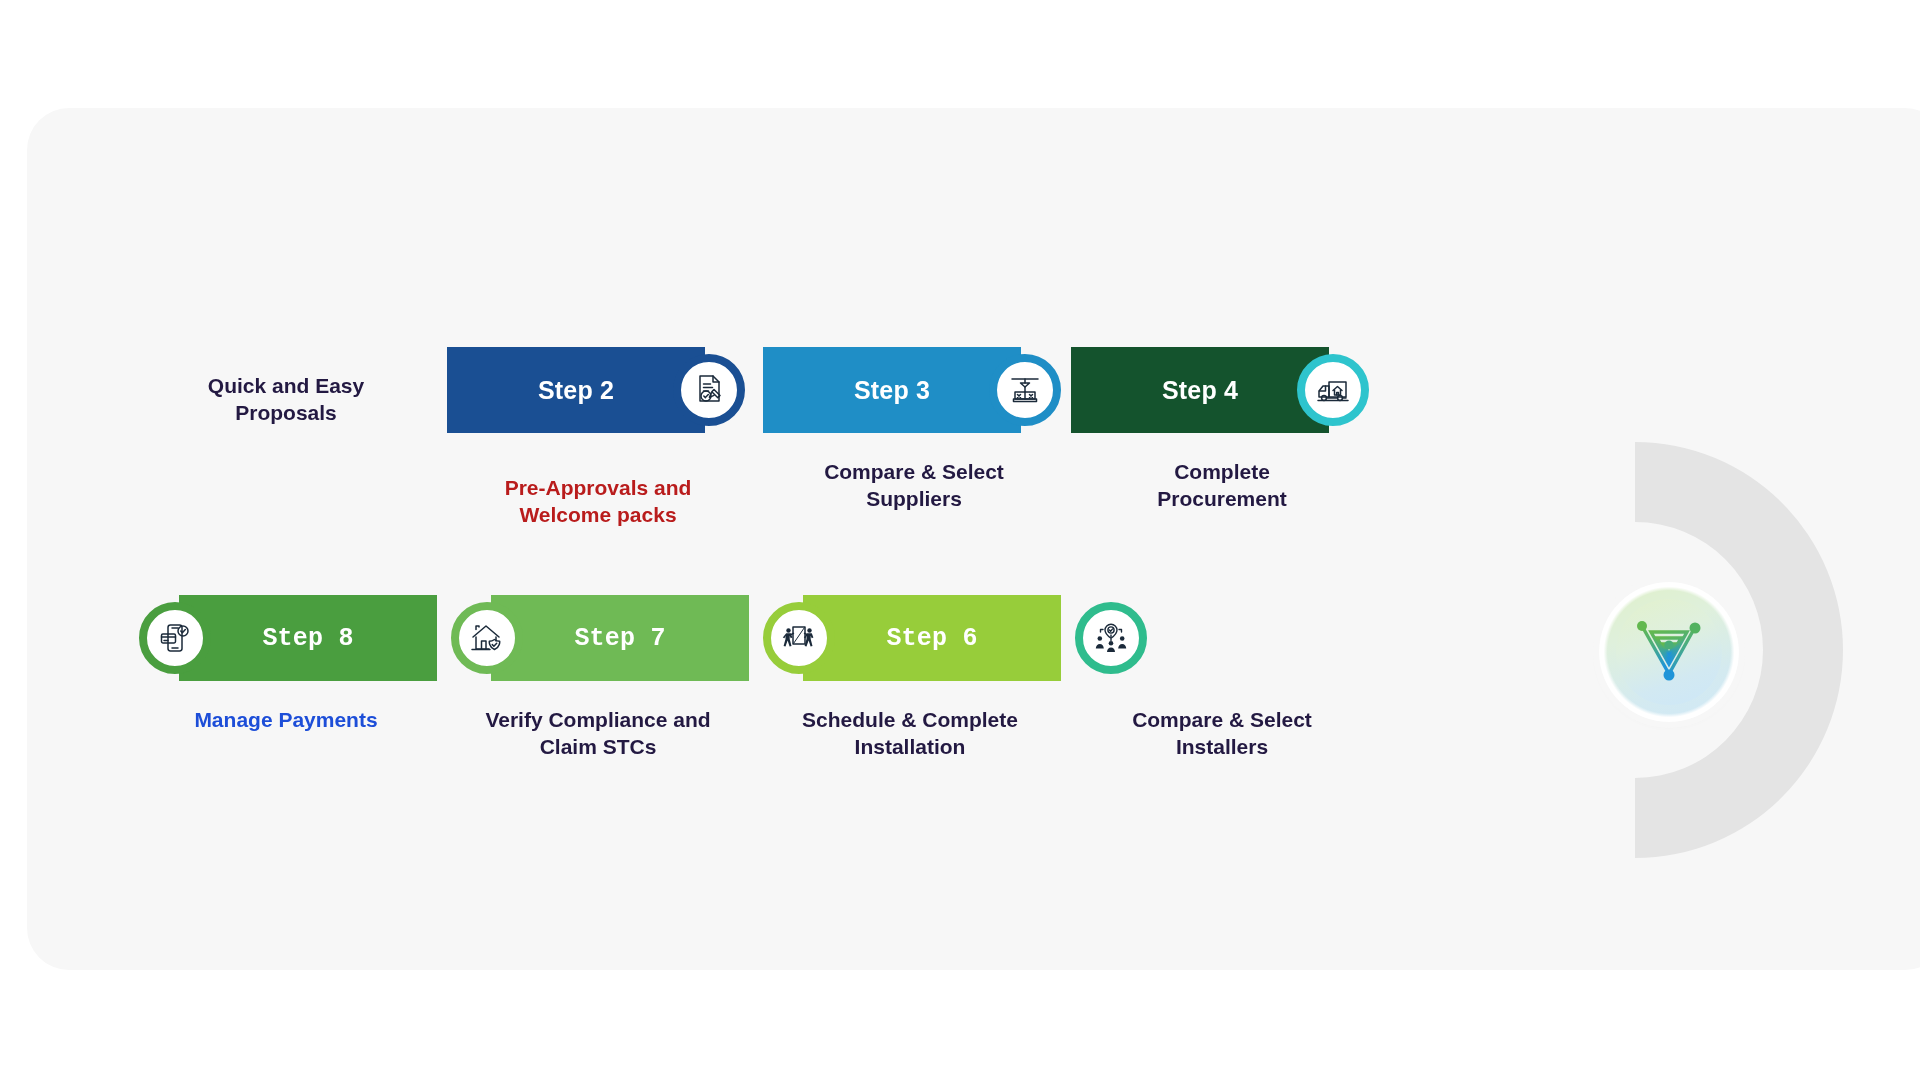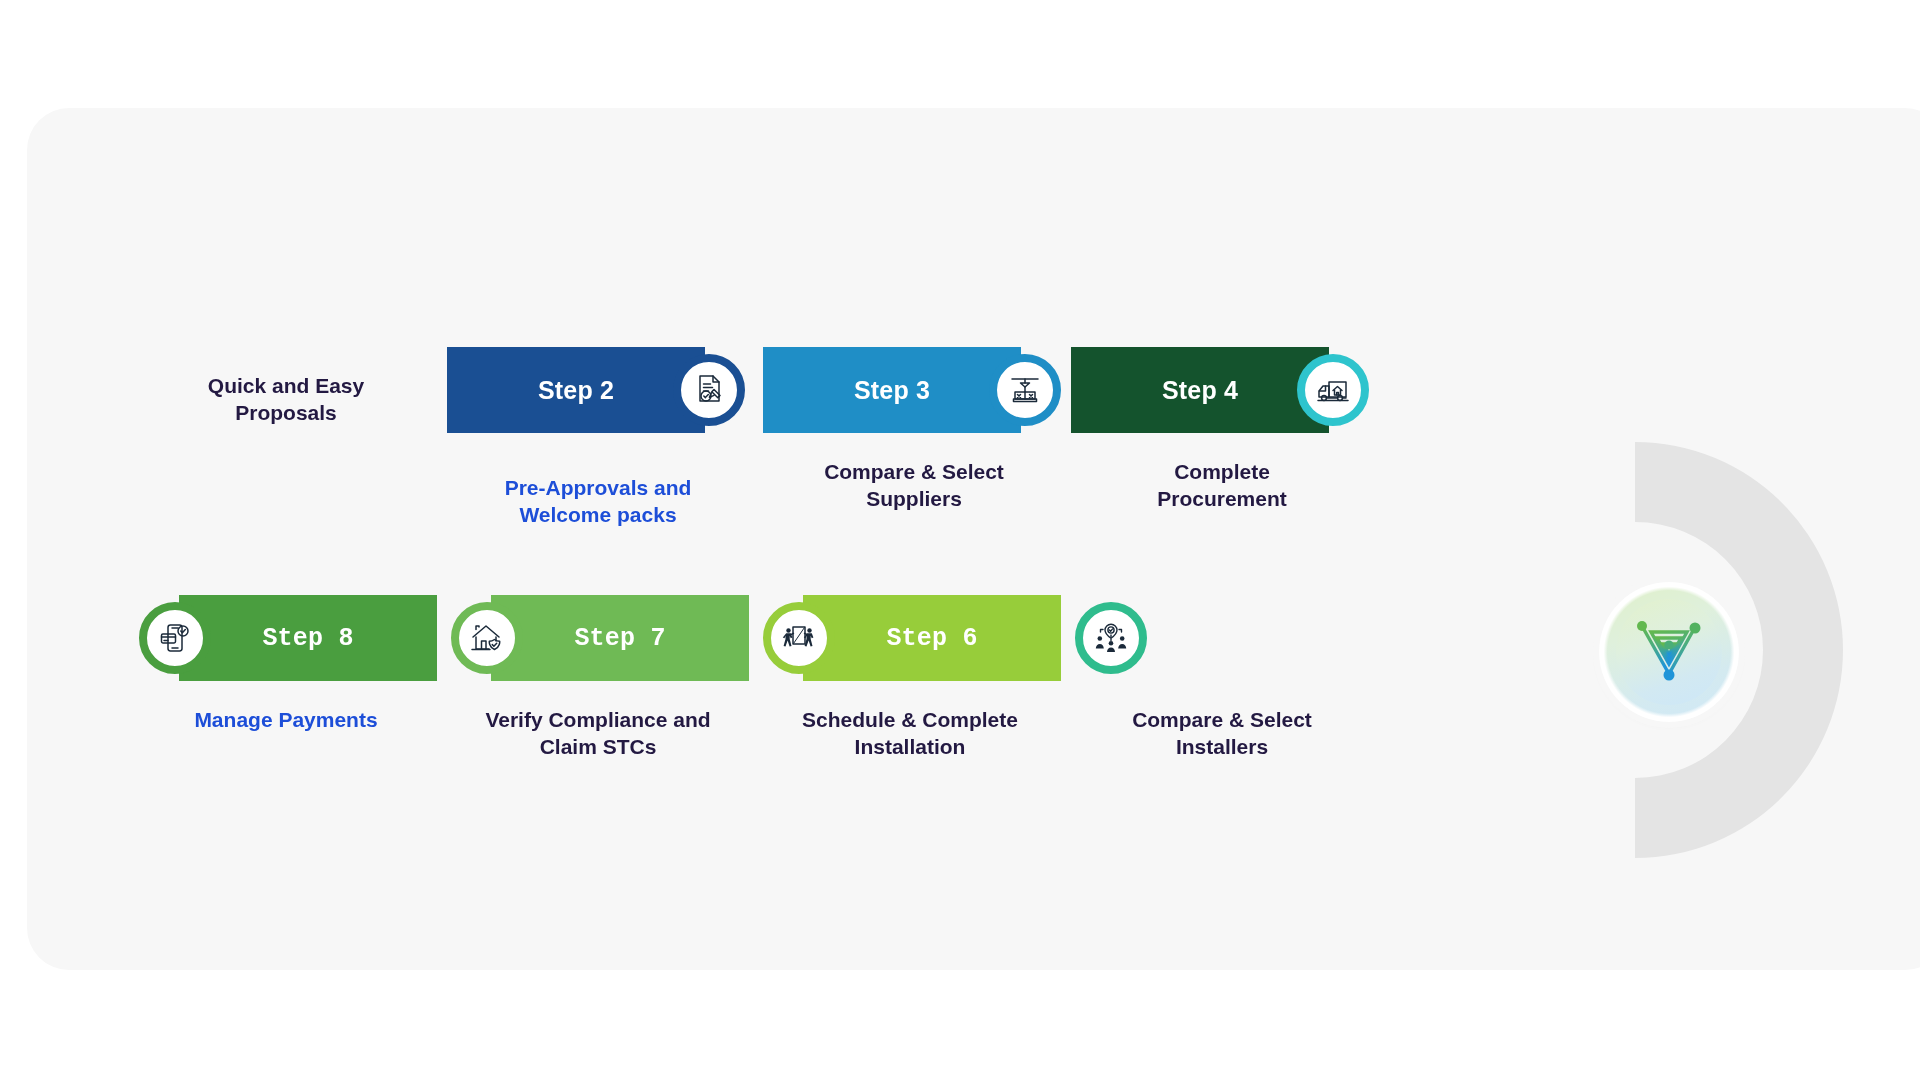--- a/index.html
+++ b/index.html
@@ -189,21 +189,21 @@
                 <path d="M21 3v6h6"></path>
                 <path d="M11.5 11h7M11.5 14.5h9M11.5 18h5"></path>
                 <circle cx="14" cy="23" r="5"></circle>
                 <path d="M11.8 23l1.6 1.6 2.9-3"></path>
                 <path d="M22 16.5l6 6-2.2 2.2-6-6z"></path>
                 <path d="M19.4 19.8l-2 4.6 4.6-2"></path>
               </svg>
             </span>
           </div>
         </div>
-        <div class="step-label" style="color: #1d4ed8; margin-top: 42px;">Pre-Approvals and
+        <div class="step-label" style="color: #b91c1c; margin-top: 42px;">Pre-Approvals and
 Welcome packs</div>
       </div>
       <div class="step-card dir-right" style="left: 736px;">
         <div class="step-bar-wrap">
           <div class="step-bar" style="background: rgb(31, 142, 198);">
             <span class="step-number">Step 3</span>
           </div>
           <div class="icon-badge" style="color: rgb(31, 142, 198);">
             <span style="display: flex;">
               <svg width="34" height="34" viewBox="0 0 34 34" fill="none" stroke="#1b2a3a" stroke-width="1.5" stroke-linecap="round" stroke-linejoin="round">

